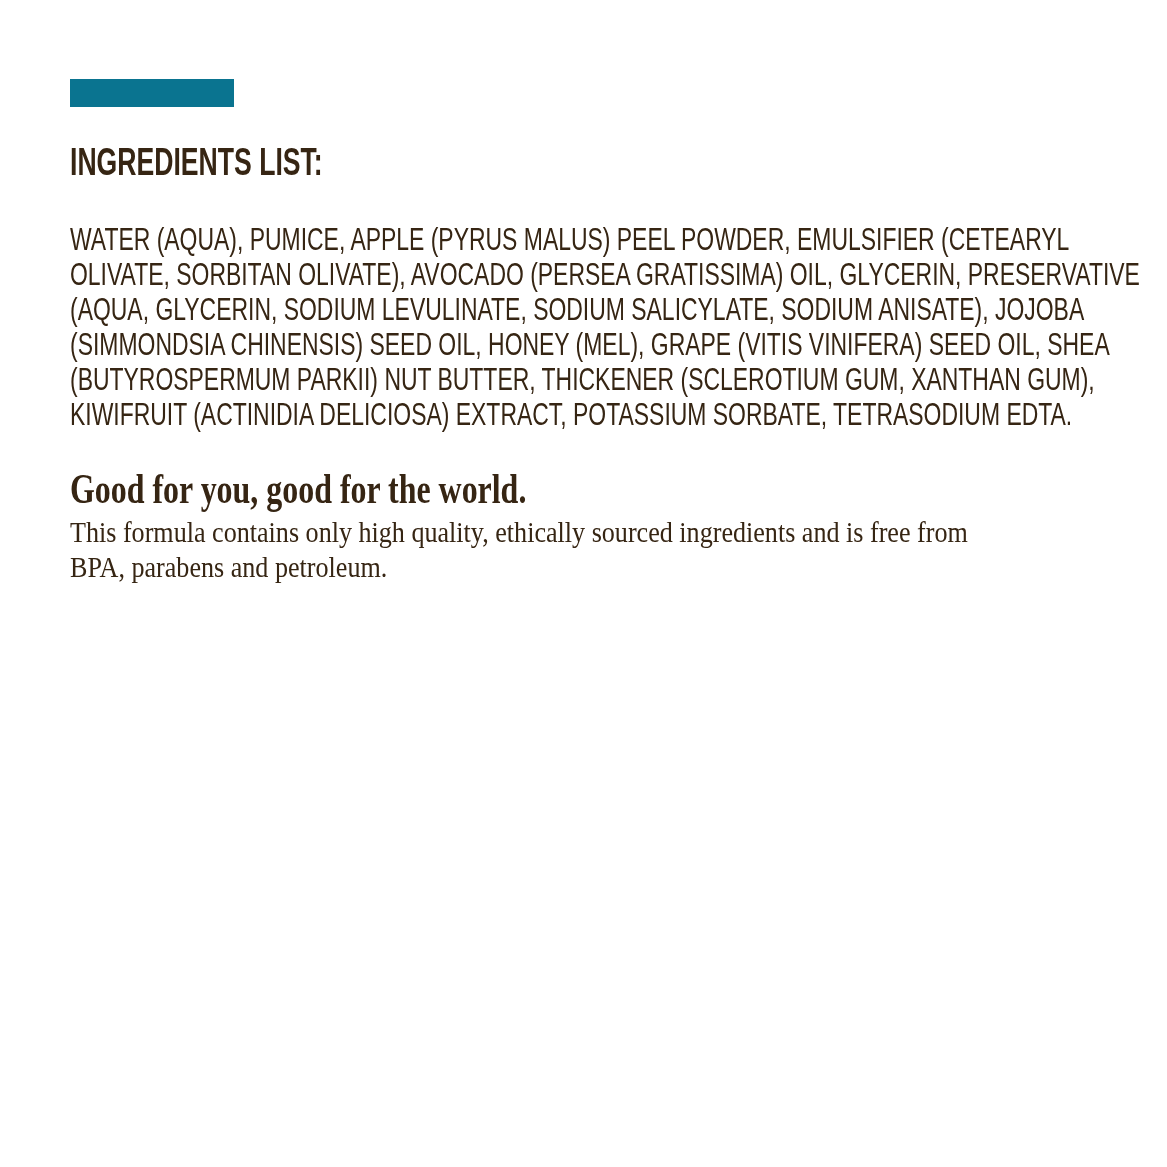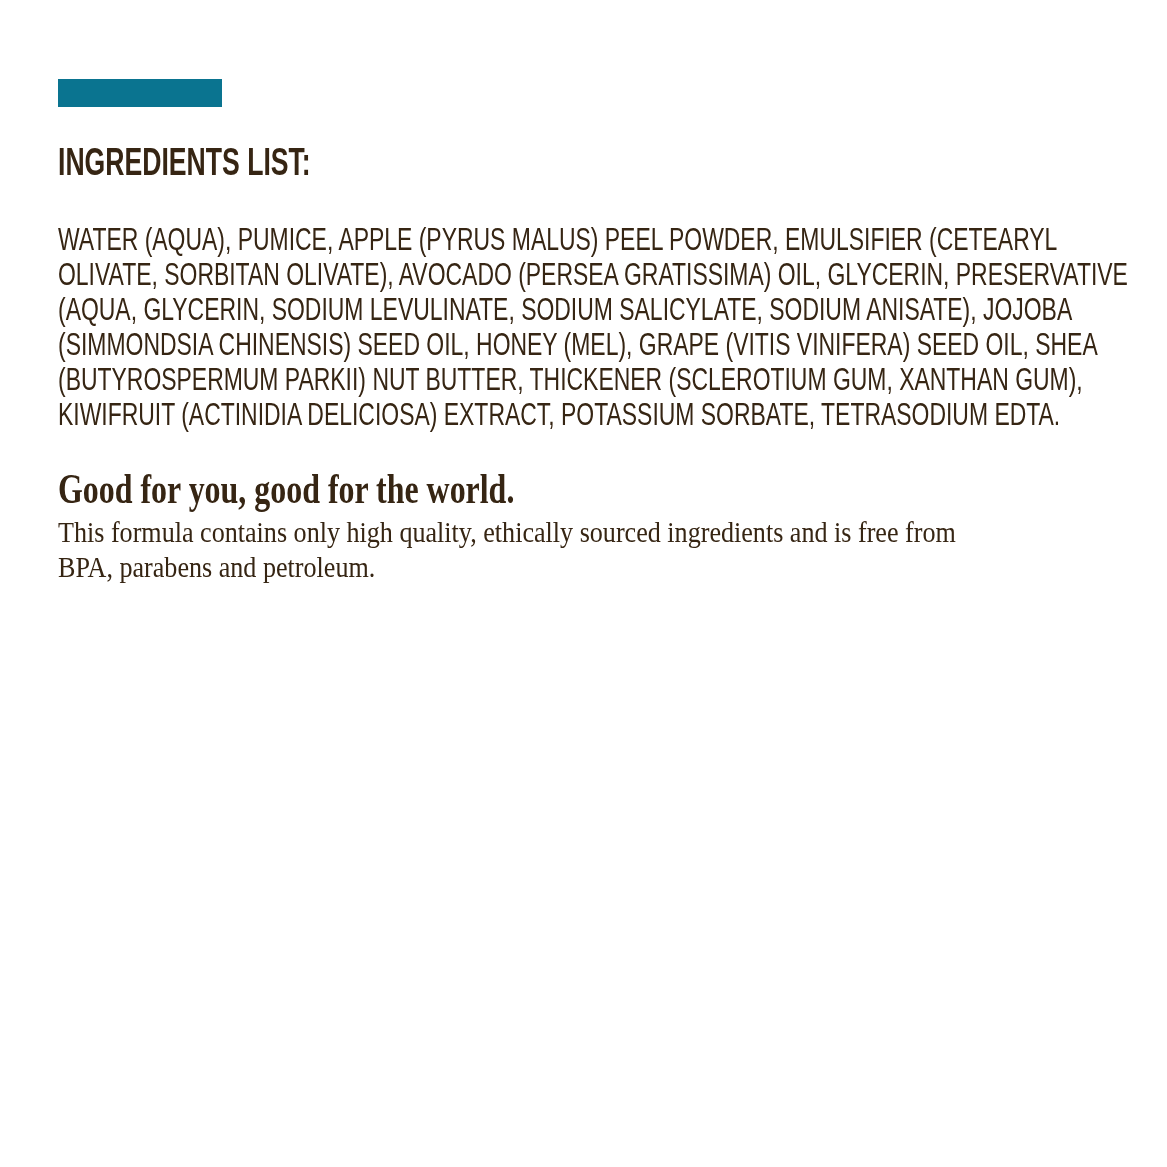--- a/index.html
+++ b/index.html
@@ -16,21 +16,21 @@
   }
   .swatch {
     position: absolute;
     left: 58px;
     top: 79px;
     width: 164px;
     height: 28px;
   }
   .content {
     position: absolute;
-    left: 0;
+    left: 12px;
     top: 0;
     width: 1150px;
     height: 1167px;
   }
   .ingredients-heading {
     position: absolute;
     left: 58px;
     top: 143px;
     font-family: "Liberation Sans", sans-serif;
     font-weight: bold;

